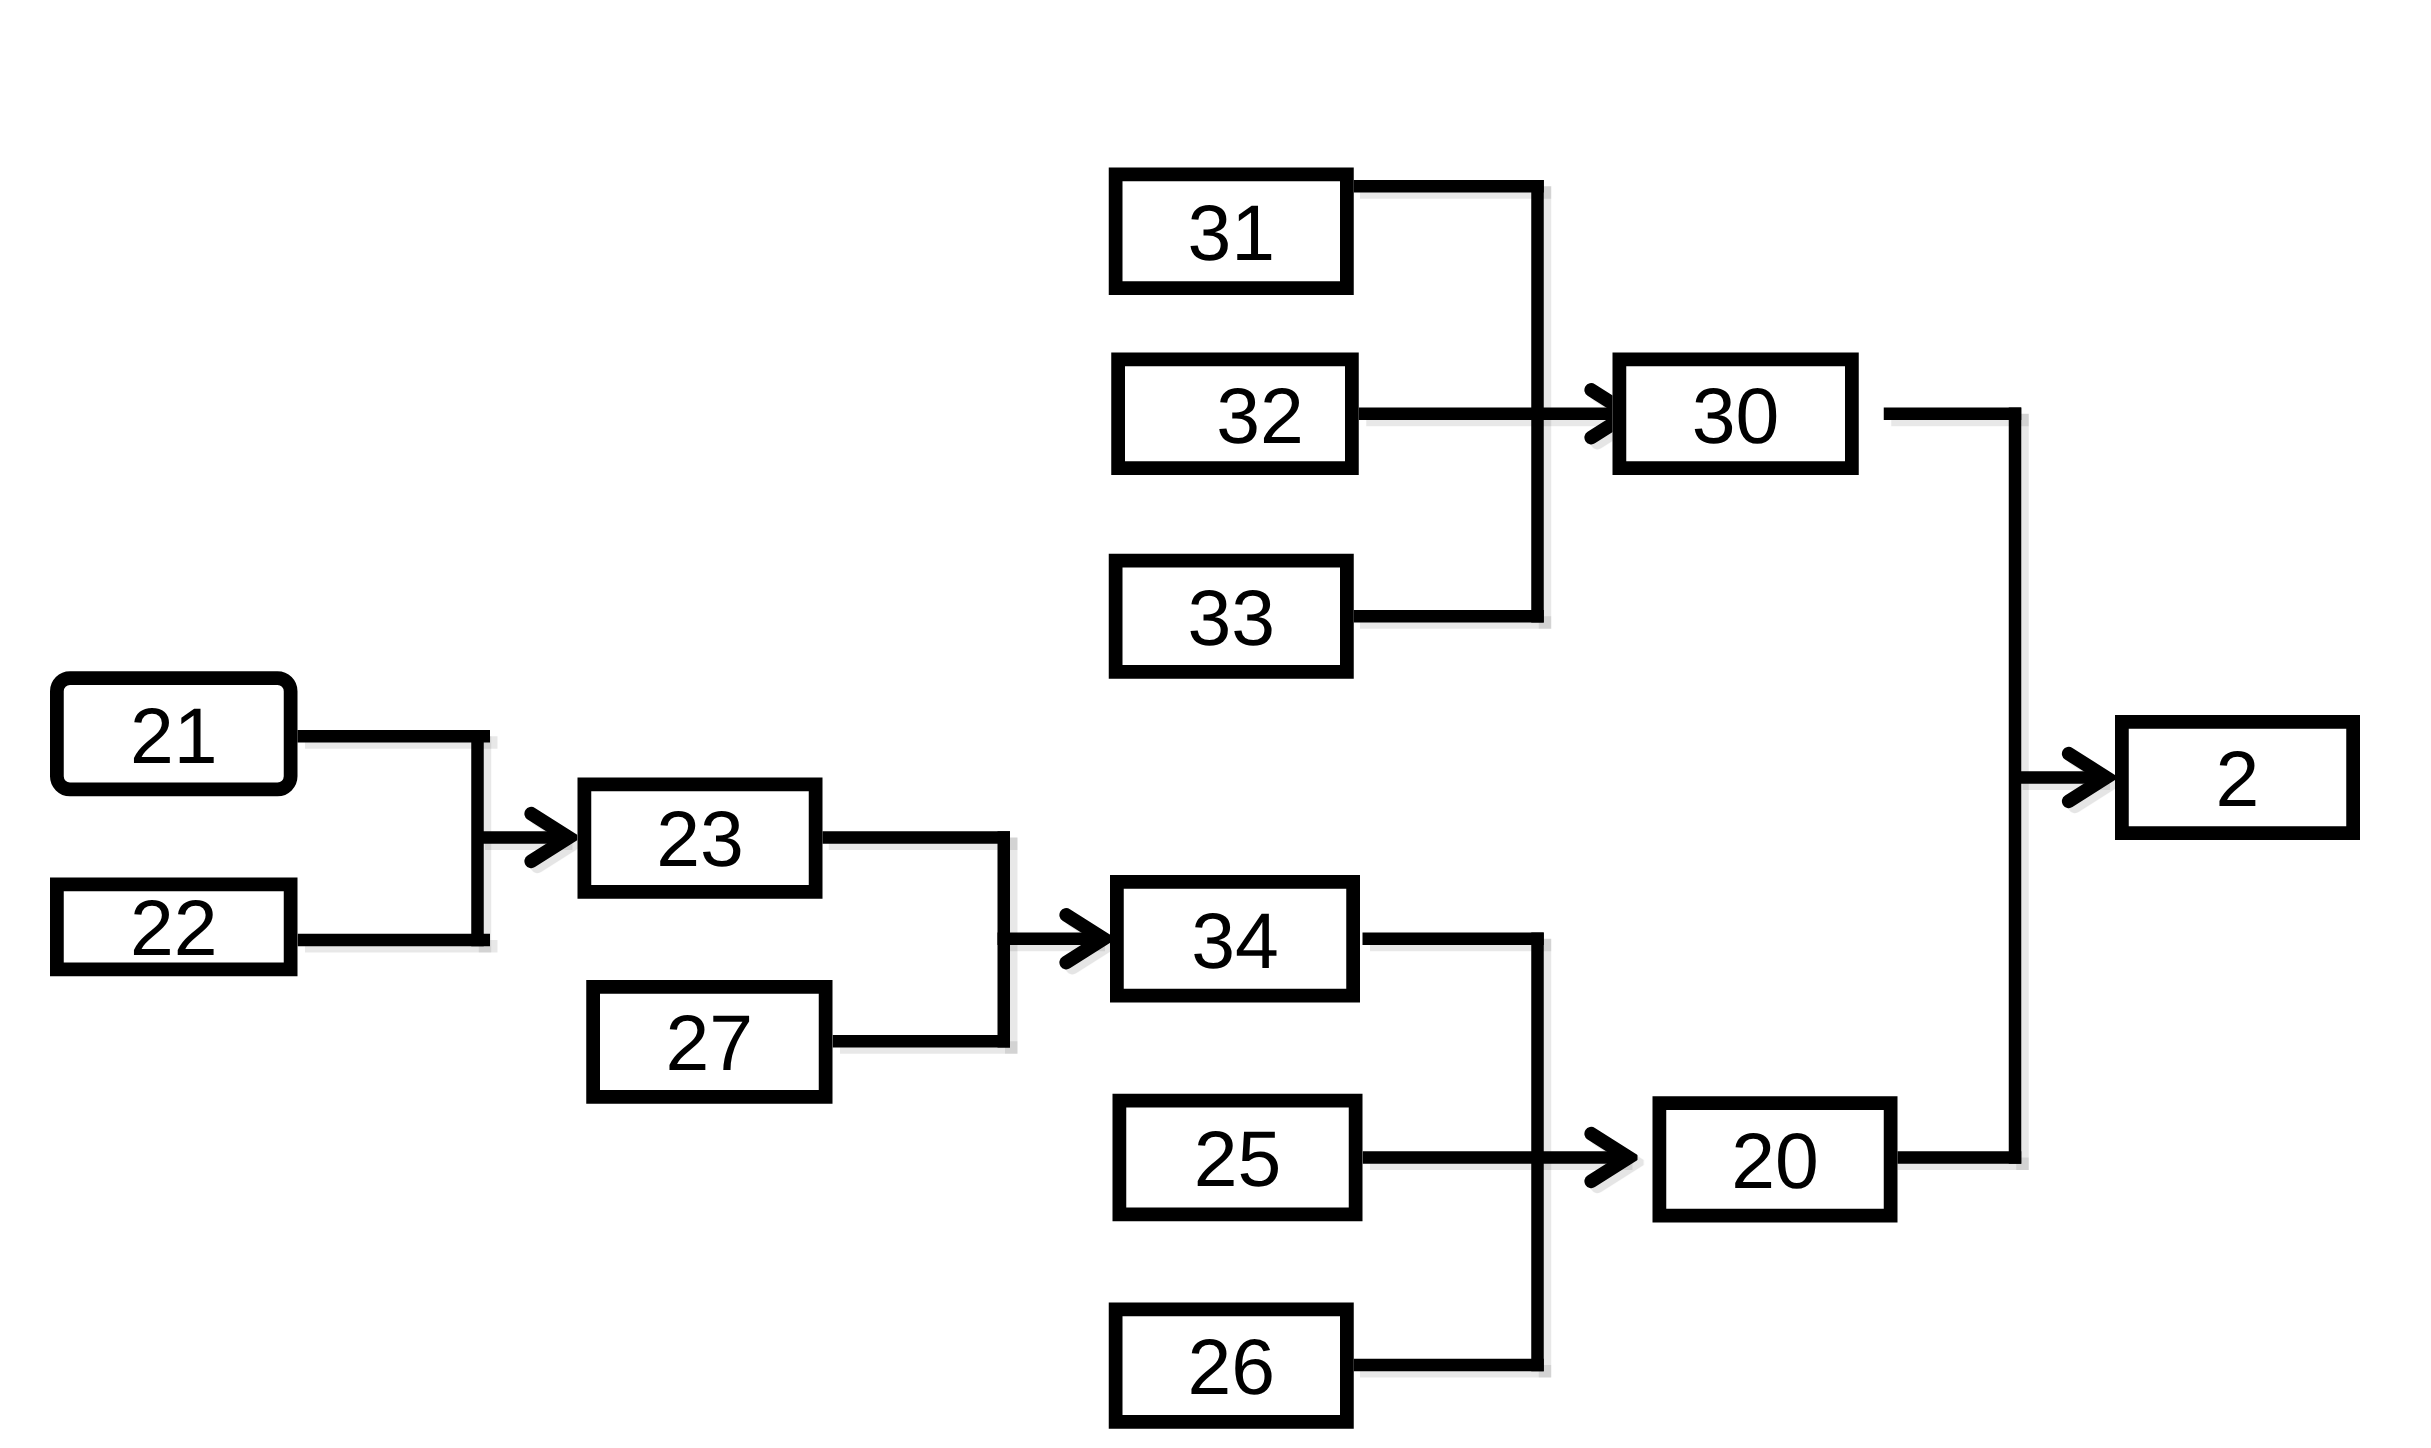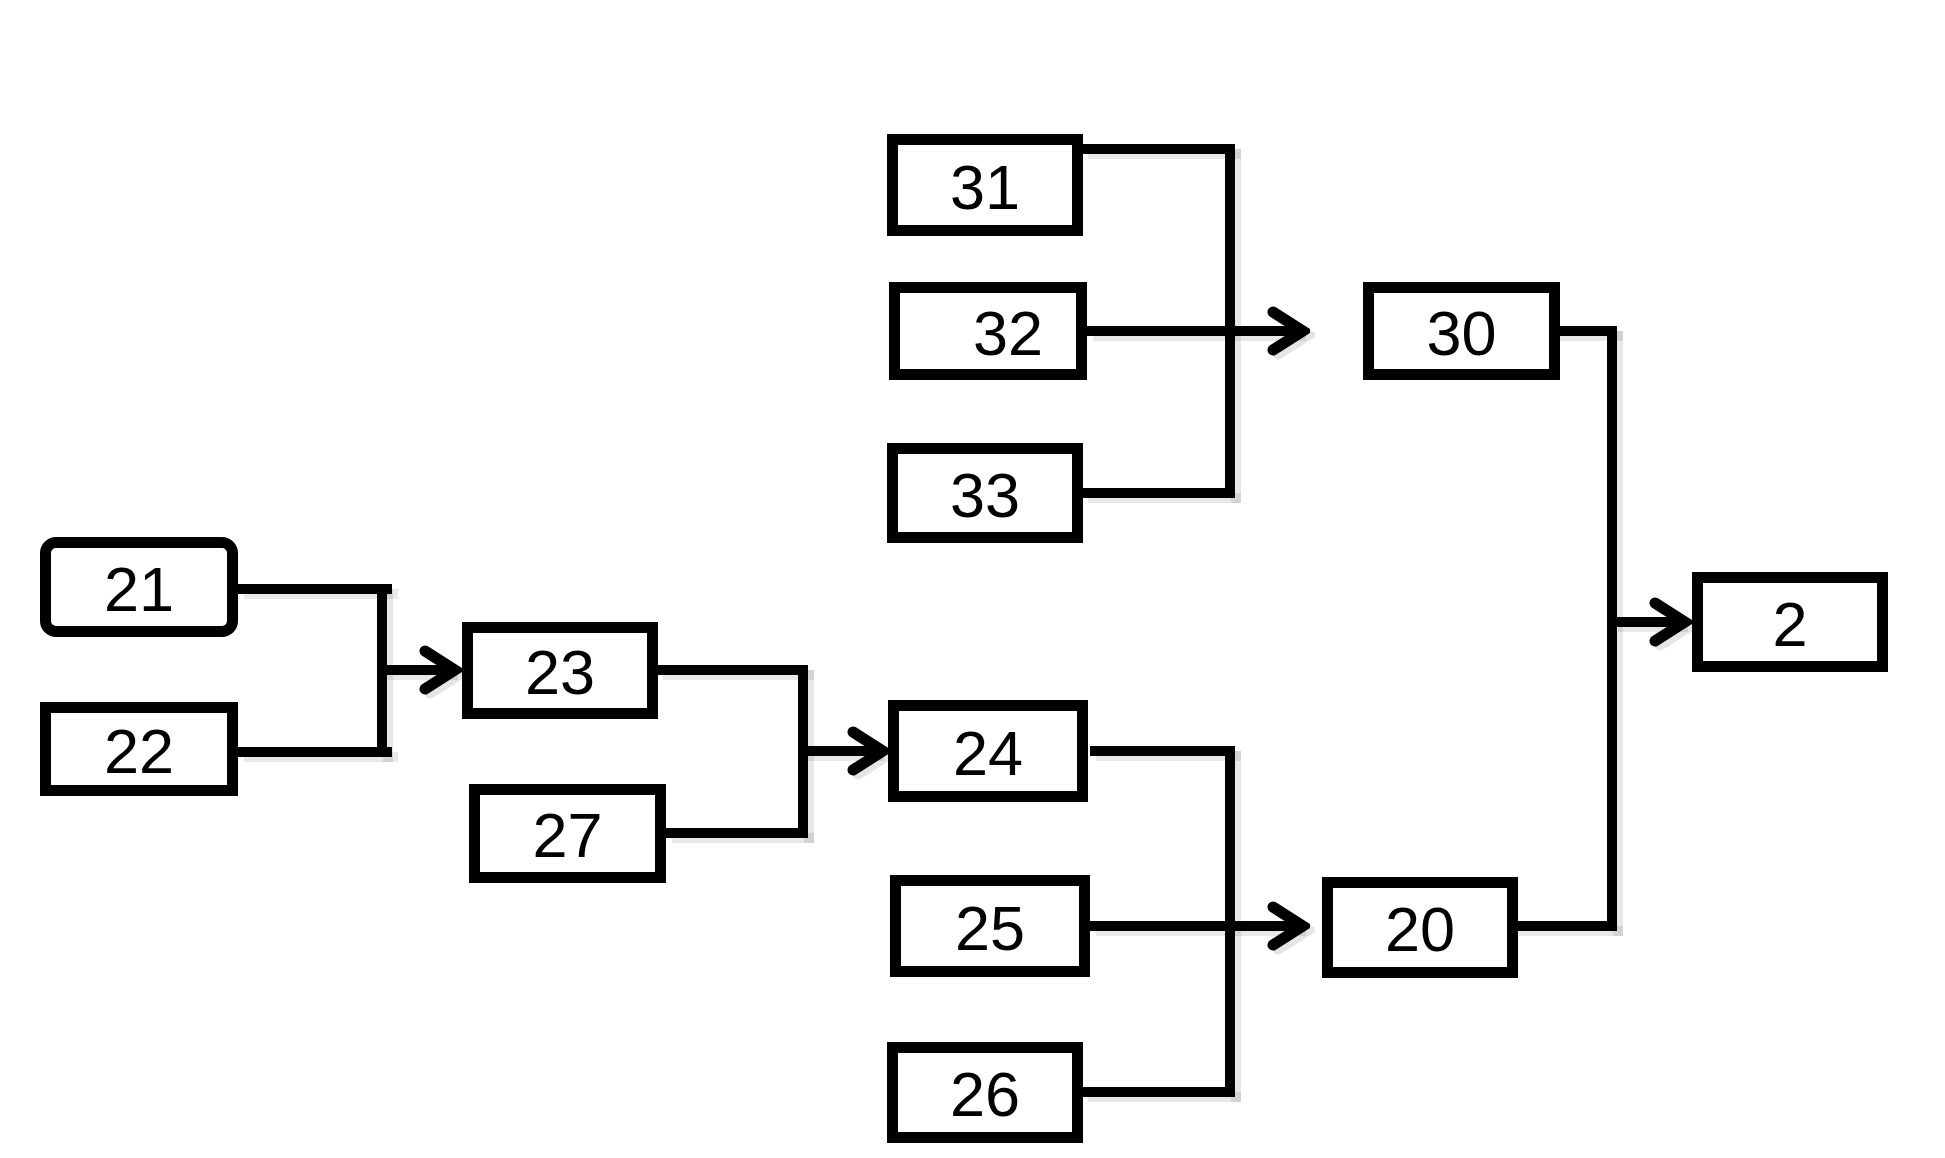--- a/index.html
+++ b/index.html
@@ -102,39 +102,39 @@
 
   <div class="box" style="left:887px;  top:98px;   width:196px; height:102px;margin-top:36px;">
       <span>31</span>
     </div>
   <div class="box" style="left:889px;  top:282px;  width:198px; height:98px;padding-left:40px;">
       <span>32</span>
     </div>
   <div class="box" style="left:887px;  top:443px;  width:196px; height:100px;">
       <span>33</span>
     </div>
-  <div class="box" style="left:1363px; top:282px;  width:197px; height:98px;">
+  <div class="box" style="left:1290px; top:282px;  width:197px; height:98px;">
       <span>30</span>
     </div>
 
   <div class="box" style="left:40px;   top:537px;  width:198px; height:100px;border-radius:16px;">
       <span>21</span>
     </div>
-  <div class="box" style="left:40px;   top:702px;  width:198px; height:94px;text-align:right;">
+  <div class="box" style="left:40px;   top:702px;  width:198px; height:79px;text-align:right;">
       <span>22</span>
     </div>
   <div class="box" style="left:462px;  top:622px;  width:196px; height:97px;">
       <span>23</span>
     </div>
   <div class="box" style="left:469px;  top:784px;  width:197px; height:99px;">
       <span>27</span>
     </div>
 
   <div class="box" style="left:888px;  top:700px;  width:200px; height:102px;">
-      <span>24</span>
+      <span>34</span>
     </div>
   <div class="box" style="left:890px;  top:875px;  width:200px; height:102px;">
       <span>25</span>
     </div>
   <div class="box" style="left:887px;  top:1042px; width:196px; height:101px;">
       <span>26</span>
     </div>
   <div class="box" style="left:1310px; top:877px;  width:196px; height:101px;margin-left:12px;">
       <span>20</span>
     </div>

